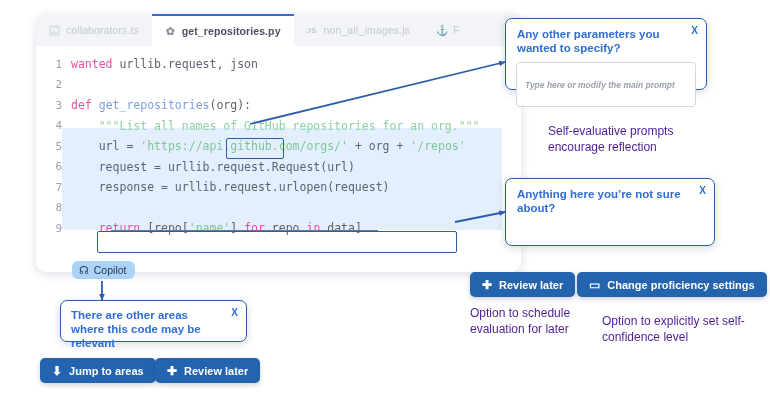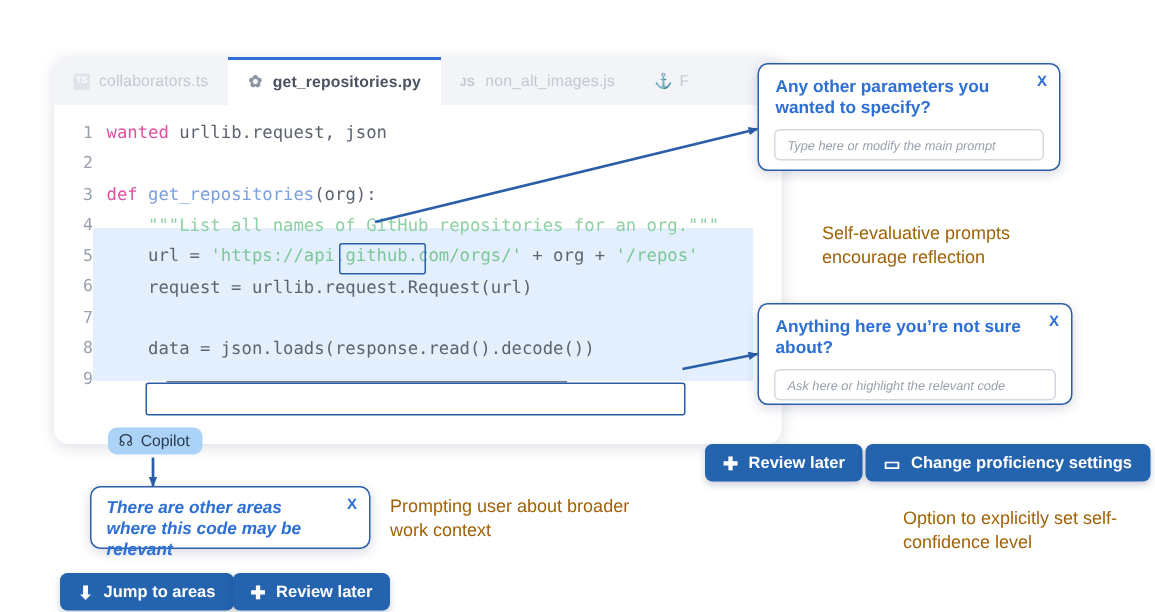--- a/index.html
+++ b/index.html
@@ -3,21 +3,21 @@
 <meta charset="utf-8">
 <style>
   html,body{margin:0;padding:0;}
   body{
     width:770px;height:408px;
     background:#ffffff;
     font-family:"Liberation Sans", sans-serif;
     position:relative;
     overflow:hidden;
   }
-  .stage{position:absolute;left:0;top:0;width:770px;height:308px;margin-top:24px;}
+  .stage{position:absolute;left:0;top:0;width:770px;height:308px;}
 
   
   .editor{
     position:absolute;left:36px;top:14px;width:485px;height:258px;
     background:#ffffff;border-radius:10px;
     box-shadow:0 2px 10px rgba(30,50,90,.16);
   }
   .tabbar{
     position:absolute;left:0;top:0;width:485px;height:32px;
     background:#f2f4f8;border-radius:10px 10px 0 0;
@@ -100,29 +100,29 @@
     color:#2d6fd4;font-size:11.5px;font-weight:bold;line-height:14px;
     padding:8px 22px 0 11px;
   }
   .pop-x{
     position:absolute;right:8px;top:6px;color:#2d6fd4;
     font-size:10px;font-weight:bold;cursor:pointer;
   }
   .pop-input{
     margin:7px 10px 9px 10px;height:19px;
     border:1px solid #d4d8e0;border-radius:4px;background:#fff;
-    display:flex;align-items:center;padding:0 8px;
+    display:flex;align-items:center;padding:12px 8px;
     font-size:8.5px;font-style:italic;color:#9aa1ad;
     font-family:"Liberation Sans", sans-serif;
-    white-space:nowrap;overflow:hidden;
+    white-space:nowrap;overflow:hidden;font-weight:bold;
   }
 
   
   .note{
-    position:absolute;color:#a16207;font-size:12px;line-height:15.5px;
+    position:absolute;color:#4c1d95;font-size:12px;line-height:15.5px;
     font-family:"Liberation Sans", sans-serif;
   }
 
   
   .btn{
     position:absolute;background:#2463ae;color:#ffffff;
     border-radius:5px;height:25px;
     display:flex;align-items:center;gap:7px;
     padding:0 12px;font-size:11px;font-weight:bold;
     box-shadow:0 2px 5px rgba(20,40,80,.22);
@@ -184,27 +184,28 @@
       <div class="coderow">
         <span class="ln">5</span>
         <span class="code"><span class="pl">    url = </span><span class="st">'https://api.github.com/orgs/'</span><span class="pl"> + org + </span><span class="st">'/repos'</span></span>
       </div>
       <div class="coderow">
         <span class="ln">6</span>
         <span class="code"><span class="pl">    request = urllib.request.Request(url)</span></span>
       </div>
       <div class="coderow">
         <span class="ln">7</span>
+        <span class="code"><span class="pl">    response = urllib.request.urlopen(request)</span></span>
       </div>
       <div class="coderow">
         <span class="ln">8</span>
-        <span class="code"><span class="pl">    data = json.loads(response.read().decode())</span></span>
       </div>
       <div class="coderow">
         <span class="ln">9</span>
+        <span class="code"><span class="k">    return </span><span class="pl">[repo[</span><span class="st">'name'</span><span class="pl">] </span><span class="k">for</span><span class="pl"> repo </span><span class="k">in</span><span class="pl"> data]</span></span>
       </div>
 
       <div class="uline" style="left:75px;top:184px;width:267px;"></div>
 
       <div class="codebox" style="left:190px;top:92px;width:56px;height:19px;"></div>
 
       <div class="codebox" style="left:61px;top:185px;width:358px;height:20px;"></div>
     </div>
 
     <div class="copilot" style="left:36px;top:247px;">
@@ -229,32 +230,31 @@
 
   <div class="popover" style="left:505px;top:18px;width:202px;height:72px;">
     <span class="pop-x">X</span>
     <div class="pop-title">Any other parameters you wanted to specify?</div>
     <div class="pop-input">Type here or modify the main prompt</div>
   </div>
 
   <div class="popover" style="left:505px;top:178px;width:210px;height:68px;">
     <span class="pop-x">X</span>
     <div class="pop-title">Anything here you’re not sure about?</div>
-    <div class="pop-input">Ask here or highlight the relevant code</div>
   </div>
 
   <div class="popover" style="left:60px;top:300px;width:187px;height:42px;">
     <span class="pop-x">X</span>
-    <div class="pop-title" style="padding:7px 22px 0 10px;font-style:italic;">There are other areas where this code may be relevant</div>
+    <div class="pop-title" style="padding:7px 22px 0 10px;">There are other areas where this code may be relevant</div>
   </div>
 
   <div class="note" style="left:548px;top:124px;width:180px;">Self-evaluative prompts encourage reflection</div>
 
-  <div class="note" style="left:260px;top:306px;width:175px;">Prompting user about broader work context</div>
-
+
+  <div class="note" style="left:470px;top:306px;width:130px;">Option to schedule evaluation for later</div>
 
   <div class="note" style="left:602px;top:314px;width:150px;">Option to explicitly set self-confidence level</div>
 
   <div class="btn" style="left:470px;top:272px;">
     <span class="btn-ico">✚</span>
     <span>Review later</span>
   </div>
 
   <div class="btn" style="left:577px;top:272px;">
     <span class="btn-ico">▭</span>

